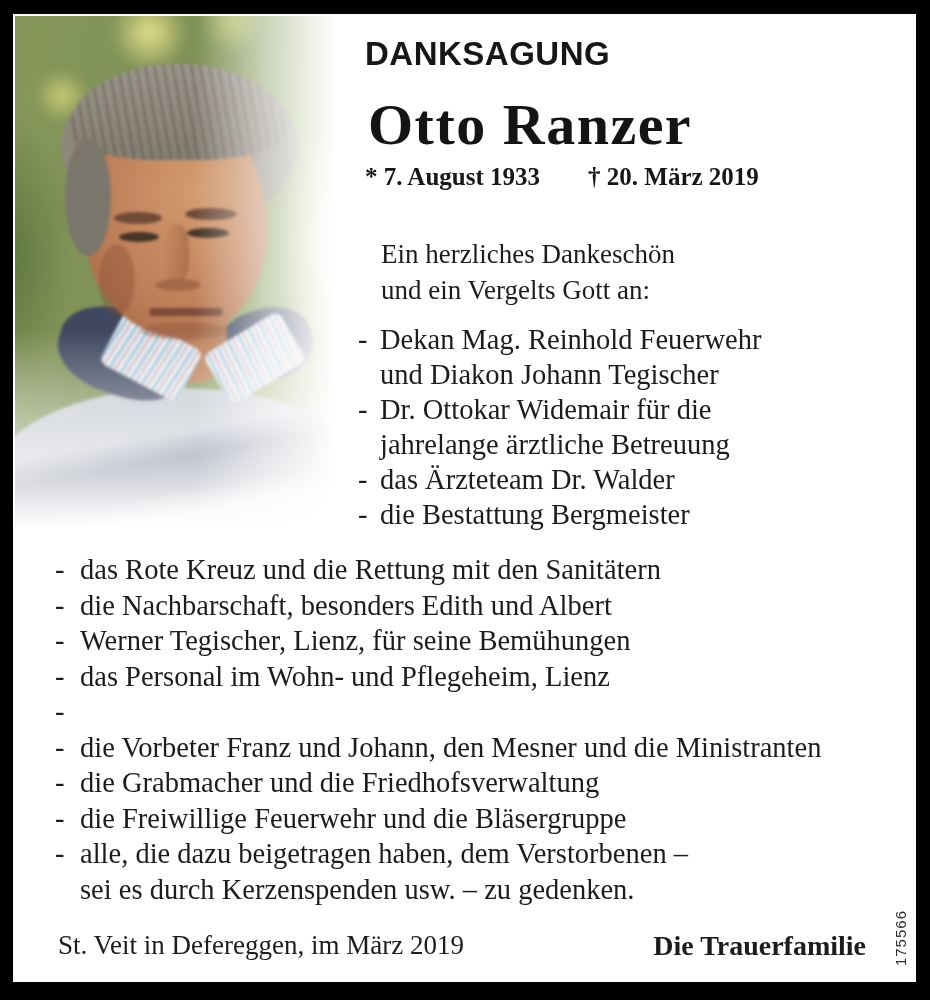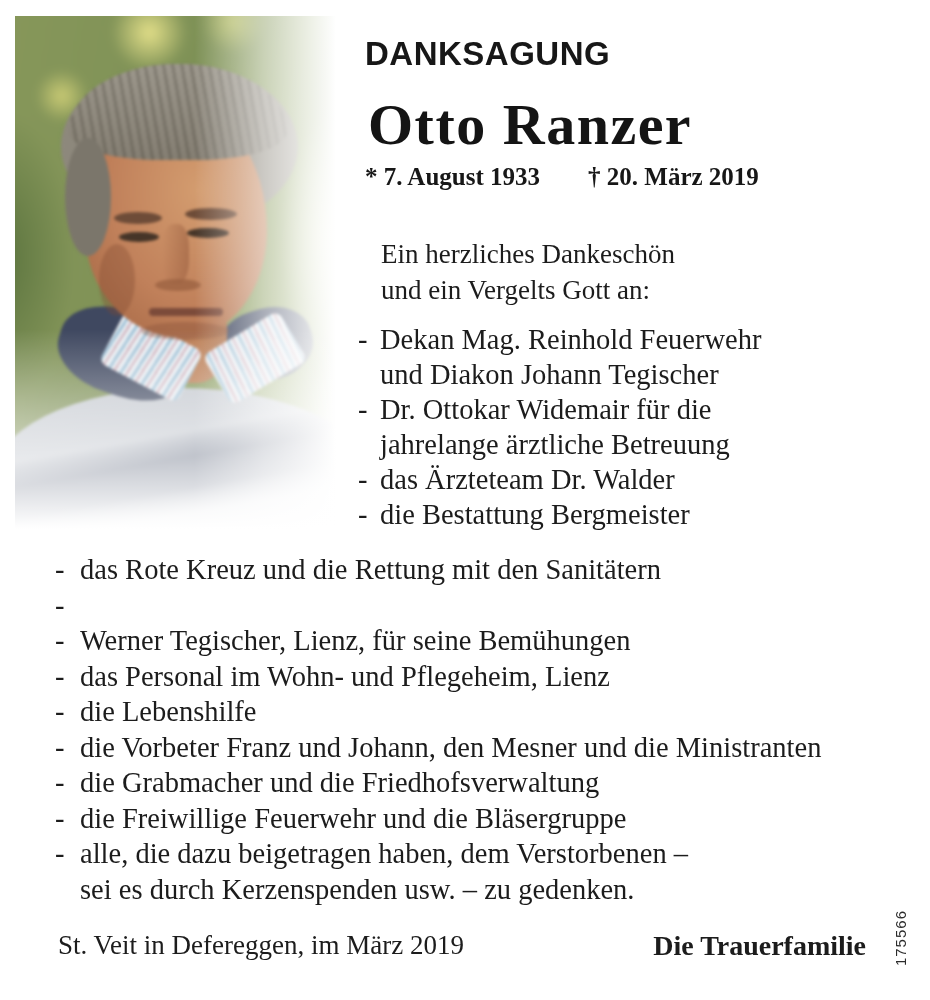--- a/index.html
+++ b/index.html
@@ -7,21 +7,21 @@
     padding: 0;
     width: 930px;
     height: 1000px;
     background: #1b1b1b;
     overflow: hidden;
     font-family: "Liberation Serif", serif;
   }
   .frame {
     position: absolute;
     inset: 0;
-    background: #ffffff;
+    background: #000000;
     padding-left: 7px;
   }
   .card {
     position: absolute;
     left: 13px;
     top: 14px;
     width: 903px;
     height: 968px;
     background: #ffffff;
     color: #1c1c1c;
@@ -220,32 +220,32 @@
       </li>
     </ul>
 
     <ul class="thanks thanks-full">
       <li>
         <span class="dash">-</span>
         <span class="txt">das Rote Kreuz und die Rettung mit den Sanitätern</span>
       </li>
       <li>
         <span class="dash">-</span>
+        <span class="txt">die Nachbarschaft, besonders Edith und Albert</span>
       </li>
       <li>
         <span class="dash">-</span>
         <span class="txt">Werner Tegischer, Lienz, für seine Bemühungen</span>
       </li>
       <li>
         <span class="dash">-</span>
         <span class="txt">das Personal im Wohn- und Pflegeheim, Lienz</span>
       </li>
       <li>
         <span class="dash">-</span>
-        <span class="txt">die Lebenshilfe</span>
       </li>
       <li>
         <span class="dash">-</span>
         <span class="txt">die Vorbeter Franz und Johann, den Mesner und die Ministranten</span>
       </li>
       <li>
         <span class="dash">-</span>
         <span class="txt">die Grabmacher und die Friedhofsverwaltung</span>
       </li>
       <li>

